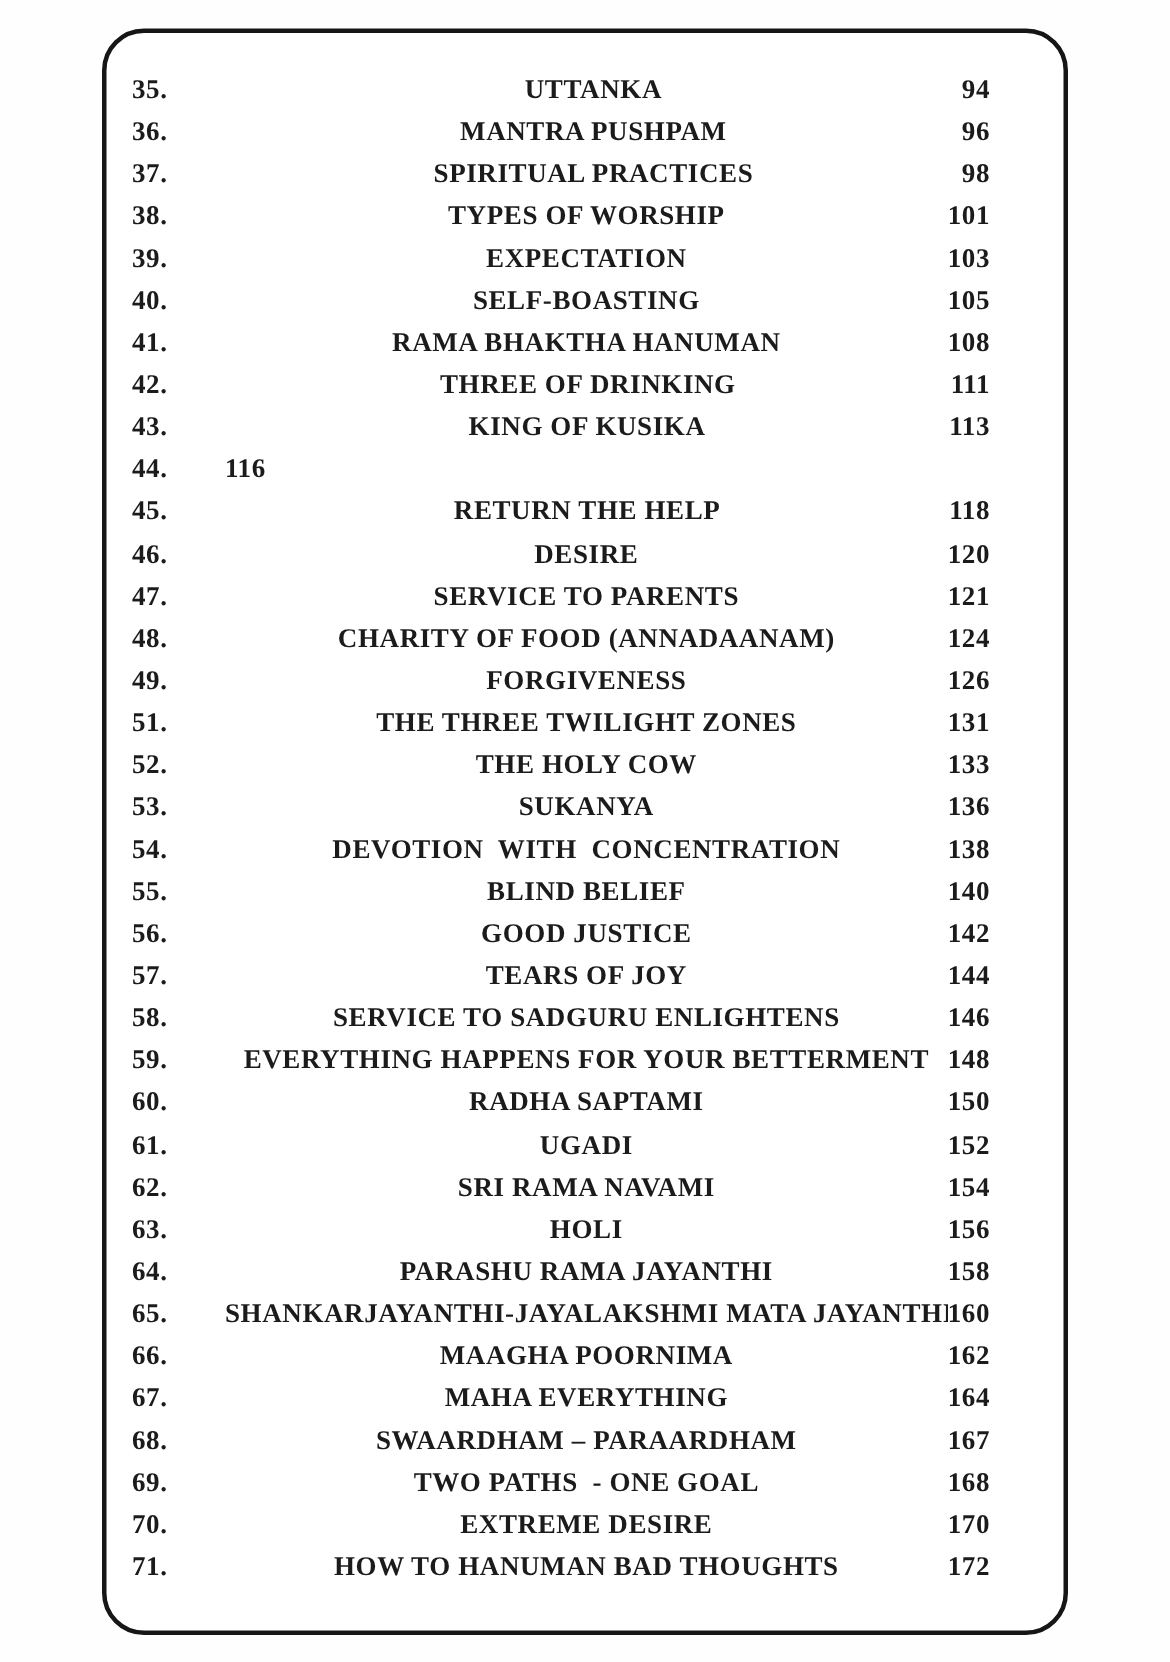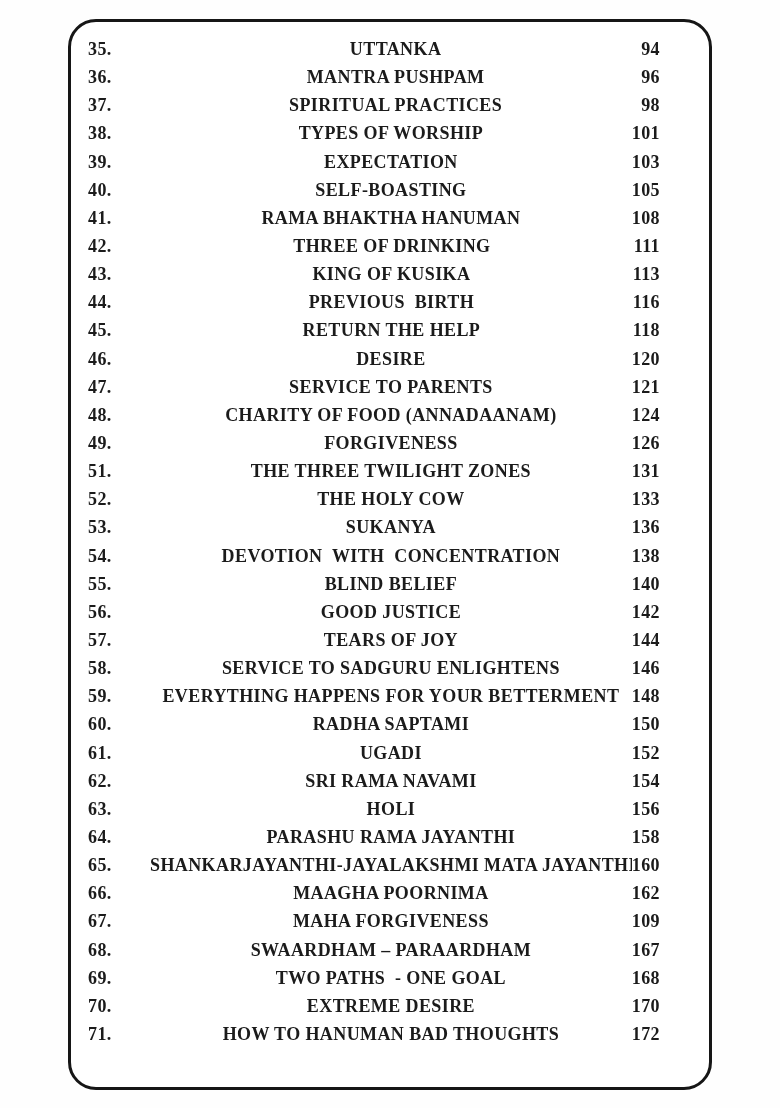--- a/index.html
+++ b/index.html
@@ -26,21 +26,21 @@
     top: 19px;
     width: 644px;
     height: 1071px;
     border: 3px solid #161616;
     border-radius: 28px;
     box-sizing: border-box;
     background: #ffffff;
     overflow: hidden;
   }
   .toc-list {
-    padding: 13px 49px 0 17px;
+    padding: 23px 49px 0 17px;
   }
   .toc-row {
     display: flex;
     align-items: baseline;
     height: 28.15px;
     line-height: 28.15px;
     font-size: 18px;
     font-weight: bold;
     letter-spacing: 0.4px;
   }
@@ -114,21 +114,20 @@
   </div>
 
   <div class="toc-row">
     <span class="num">43.</span>
     <span class="title">KING OF KUSIKA</span>
     <span class="pageno">113</span>
   </div>
 
   <div class="toc-row">
     <span class="num">44.</span>
-    <span class="title">PREVIOUS  BIRTH</span>
     <span class="pageno">116</span>
   </div>
 
   <div class="toc-row">
     <span class="num">45.</span>
     <span class="title">RETURN THE HELP</span>
     <span class="pageno">118</span>
   </div>
 
   <div class="toc-row">
@@ -247,22 +246,22 @@
   </div>
 
   <div class="toc-row">
     <span class="num">66.</span>
     <span class="title">MAAGHA POORNIMA</span>
     <span class="pageno">162</span>
   </div>
 
   <div class="toc-row">
     <span class="num">67.</span>
-    <span class="title">MAHA FORGIVENESS</span>
-    <span class="pageno">109</span>
+    <span class="title">MAHA EVERYTHING</span>
+    <span class="pageno">164</span>
   </div>
 
   <div class="toc-row">
     <span class="num">68.</span>
     <span class="title">SWAARDHAM – PARAARDHAM</span>
     <span class="pageno">167</span>
   </div>
 
   <div class="toc-row">
     <span class="num">69.</span>

